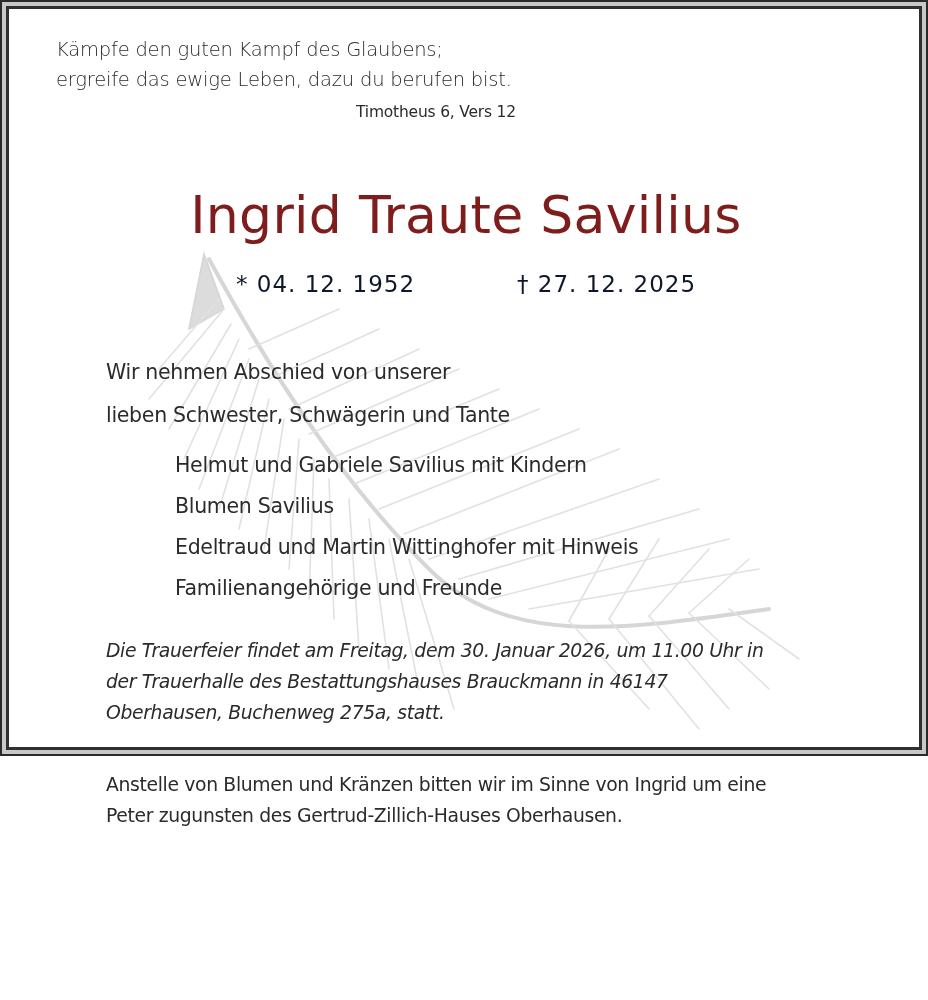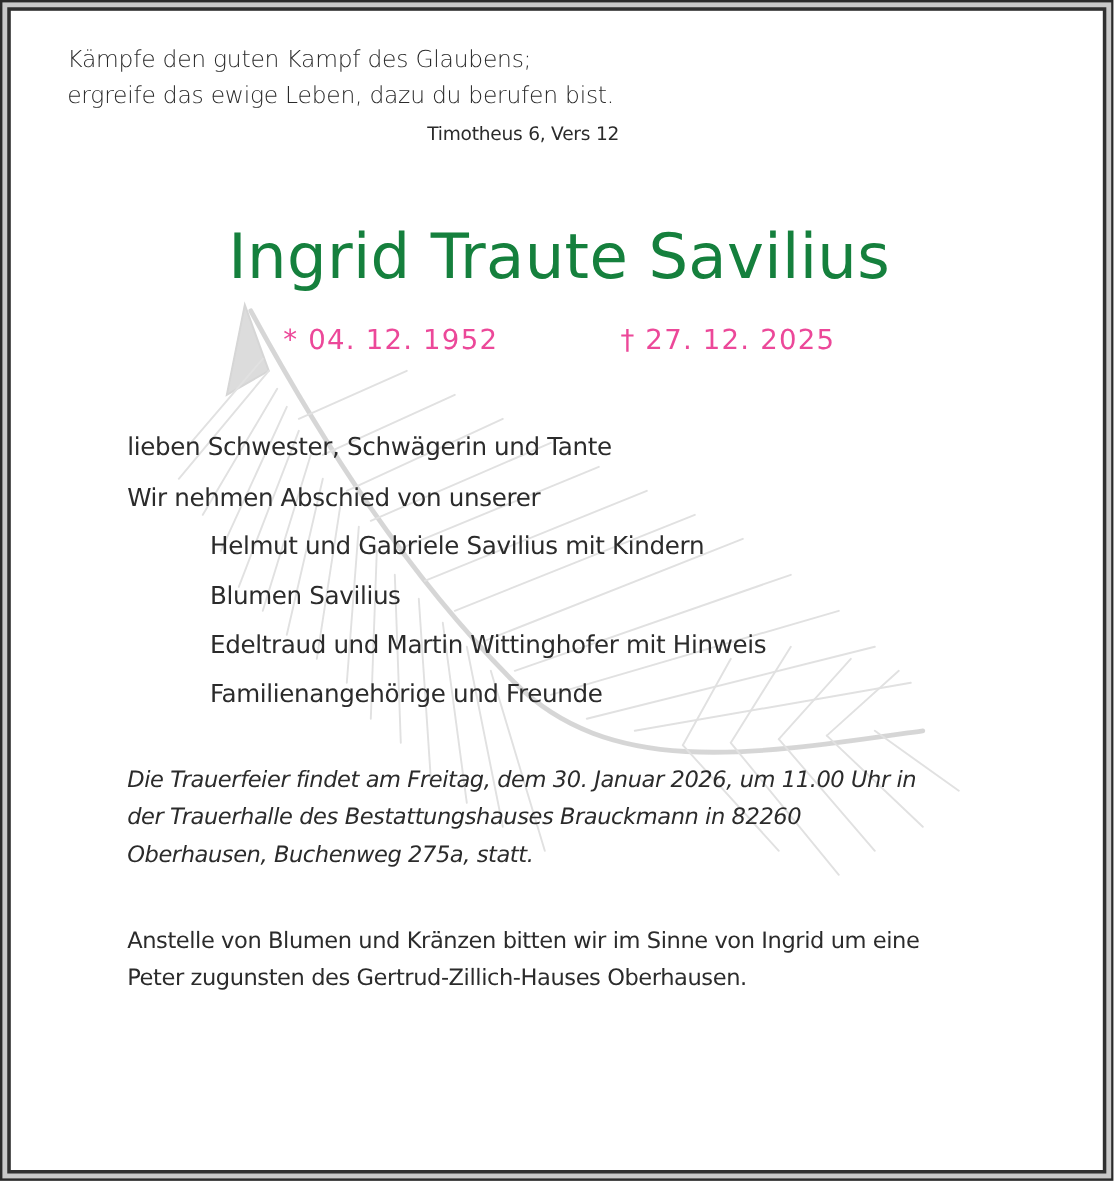--- a/index.html
+++ b/index.html
@@ -1,43 +1,43 @@
 <!DOCTYPE html>
 <html><head>
 <meta charset="utf-8">
 <style>
   html, body { margin: 0; padding: 0; background: #ffffff; }
   body { width: 928px; height: 1000px; position: relative; overflow: hidden; }
   .frame-outer {
-    position: absolute; left: 0; top: 0; width: 928px; height: 984px;
+    position: absolute; left: 0; top: 0; width: 928px; height: 756px;
     box-sizing: border-box; border: 2px solid #2a2a2a; background: #c8c8c8;
   }
   .frame-mid {
     position: absolute; left: 4px; top: 4px; right: 4px; bottom: 4px;
     box-sizing: border-box; border: 3px solid #2f2f2f; background: #ffffff;
   }
   .watermark {
     position: absolute; left: 0; top: 0; width: 921px; height: 993px;
     pointer-events: none;
   }
   .content {
     position: absolute; left: 0; top: 0; width: 914px; height: 986px;
     font-family: "DejaVu Sans", sans-serif; color: #2b2b2b;
   }
   .verse { position: absolute; left: 47px; top: 26px; font-size: 19.5px; line-height: 30px; font-weight: 300; letter-spacing: -0.2px; }
   .verse-ref { position: absolute; left: 347px; top: 94px; font-size: 15.5px; letter-spacing: -0.2px; }
   .name {
     position: absolute; left: 0; width: 914px; top: 176px; text-align: center;
-    font-size: 52px; font-weight: normal; color: #15803d; letter-spacing: 0.3px;
+    font-size: 52px; font-weight: normal; color: #7f1d1d; letter-spacing: 0.3px;
   }
-  .dates { position: absolute; top: 262px; font-size: 23px; color: #ec4899; letter-spacing: 1px; }
+  .dates { position: absolute; top: 262px; font-size: 23px; color: #0f172a; letter-spacing: 1px; }
   .birth { left: 227px; }
   .death { left: 508px; }
   .intro { position: absolute; left: 97px; top: 342px; font-size: 20.5px; line-height: 43px; letter-spacing: -0.3px; }
-  .mourners { position: absolute; left: 166px; top: 426px; font-size: 20.5px; line-height: 41px; letter-spacing: -0.3px; }
+  .mourners { position: absolute; left: 166px; top: 436px; font-size: 20.5px; line-height: 41px; letter-spacing: -0.3px; }
   .para { position: absolute; left: 97px; font-size: 18.8px; line-height: 31px; letter-spacing: -0.35px; }
   .p1 { top: 626px; font-style: italic; }
   .p2 { top: 760px; }
   .iban { top: 828px; }
   .p3 { top: 896px; }
   .line { display: block; white-space: nowrap; }
 </style>
 </head>
 <body>
 
@@ -97,34 +97,34 @@
         <span class="line">Kämpfe den guten Kampf des Glaubens;</span>
         <span class="line">ergreife das ewige Leben, dazu du berufen bist.</span>
       </div>
       <div class="verse-ref">Timotheus 6, Vers 12</div>
 
       <div class="name">Ingrid Traute Savilius</div>
       <div class="dates birth">* 04. 12. 1952</div>
       <div class="dates death">† 27. 12. 2025</div>
 
       <div class="intro">
+        <span class="line">Wir nehmen Abschied von unserer</span>
         <span class="line">lieben Schwester, Schwägerin und Tante</span>
-        <span class="line">Wir nehmen Abschied von unserer</span>
       </div>
 
       <div class="mourners">
         <span class="line">Helmut und Gabriele Savilius mit Kindern</span>
         <span class="line">Blumen Savilius</span>
         <span class="line">Edeltraud und Martin Wittinghofer mit Hinweis</span>
         <span class="line">Familienangehörige und Freunde</span>
       </div>
 
       <div class="para p1">
         <span class="line">Die Trauerfeier findet am Freitag, dem 30. Januar 2026, um 11.00 Uhr in</span>
-        <span class="line">der Trauerhalle des Bestattungshauses Brauckmann in 82260</span>
+        <span class="line">der Trauerhalle des Bestattungshauses Brauckmann in 46147</span>
         <span class="line">Oberhausen, Buchenweg 275a, statt.</span>
       </div>
 
       <div class="para p2">
         <span class="line">Anstelle von Blumen und Kränzen bitten wir im Sinne von Ingrid um eine</span>
         <span class="line">Peter zugunsten des Gertrud-Zillich-Hauses Oberhausen.</span>
       </div>
 
     </div>
   </div>

